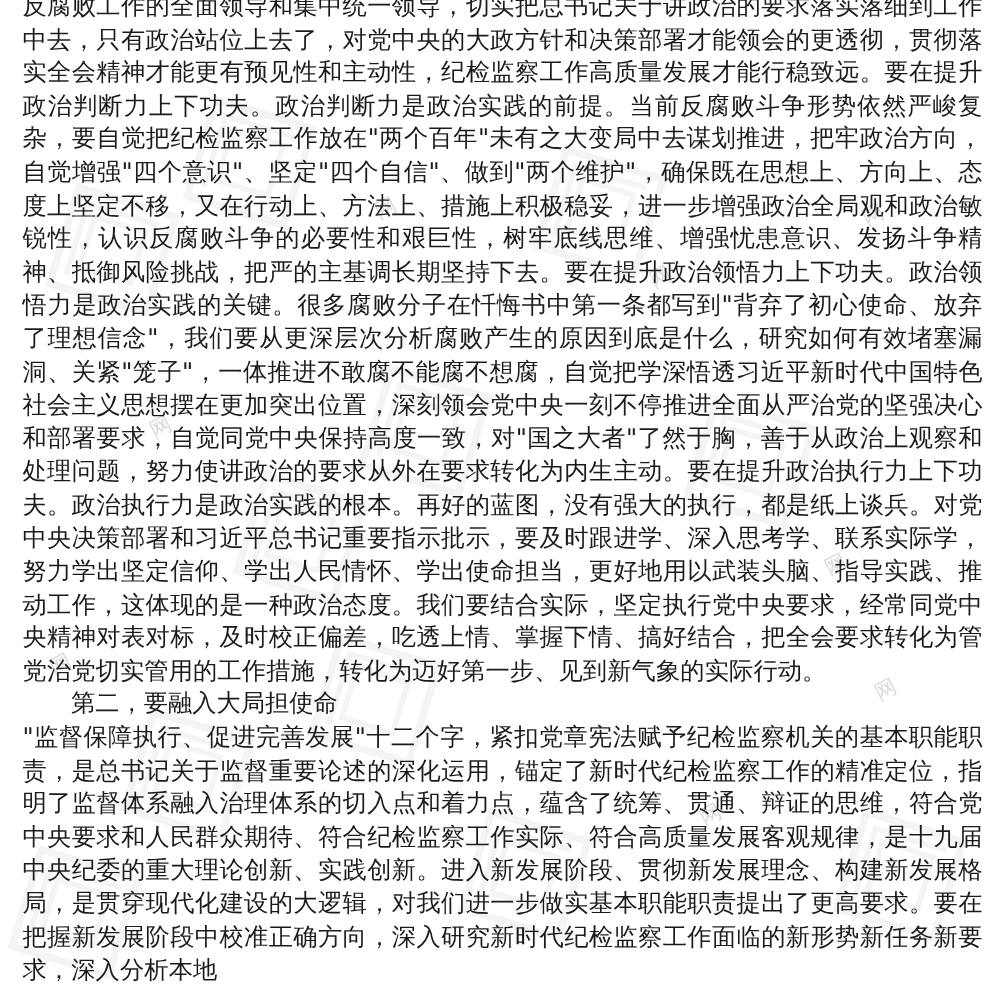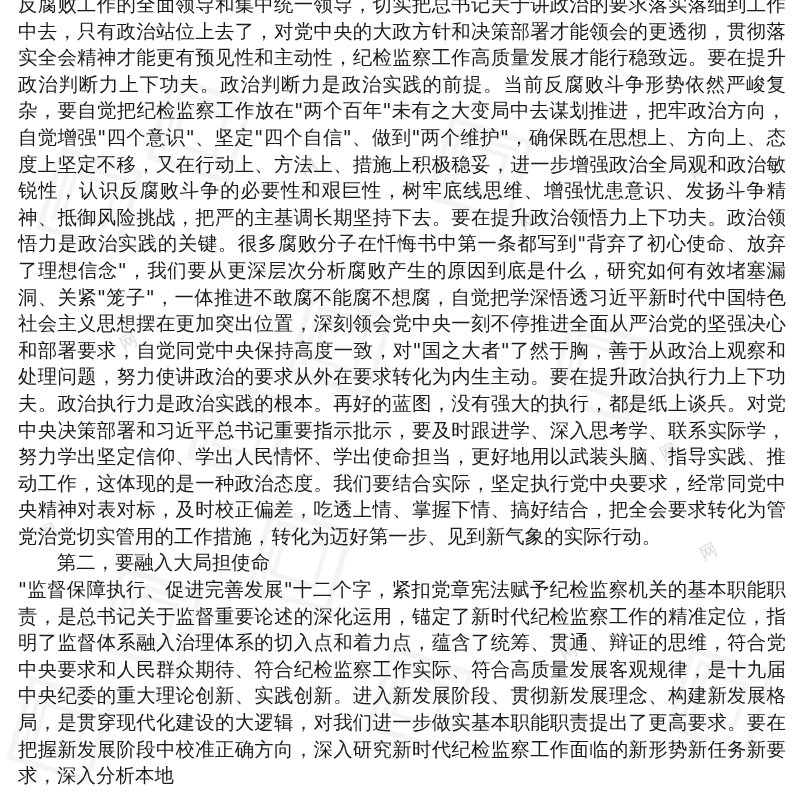--- a/index.html
+++ b/index.html
@@ -68,21 +68,21 @@
     font-family: "DejaVu Sans", "Liberation Sans", sans-serif;
     word-break: break-all;
     font-weight: 400;
   }
   p.heading {
     margin: 0;
     font-size: 19.4px;
     line-height: 26.6px;
     color: #1b1b1b;
     text-indent: 2em;
-    font-family: Liberation Serif, serif;
+    font-family: Liberation Sans, sans-serif;
     font-weight: 400;
   }
 </style>
 </head>
 <body>
 
 <div id="watermark-layer">
     <div class="wm" style="left: 125px; top: 55px;">
       <svg viewBox="0 0 100 100" aria-hidden="true">
         <path d="M50 12 L88 50 L50 88 L12 50 Z" fill="none" stroke="#8a8a8a" stroke-width="4"></path>

